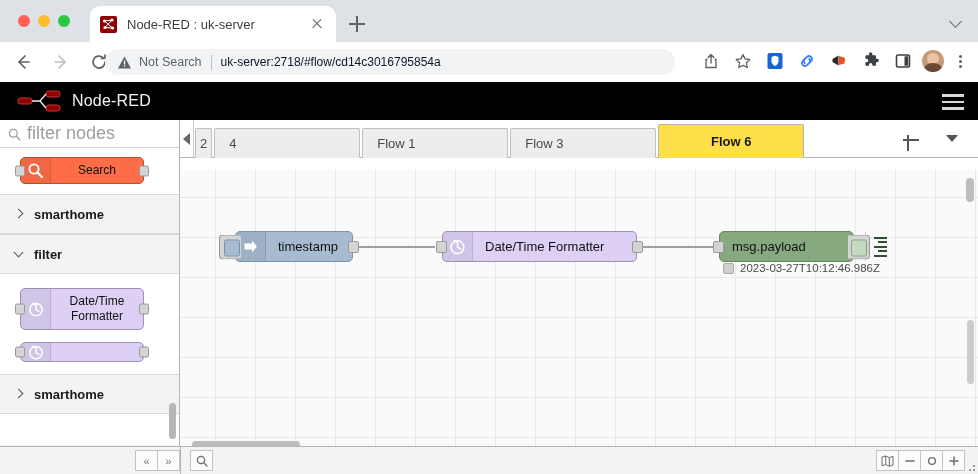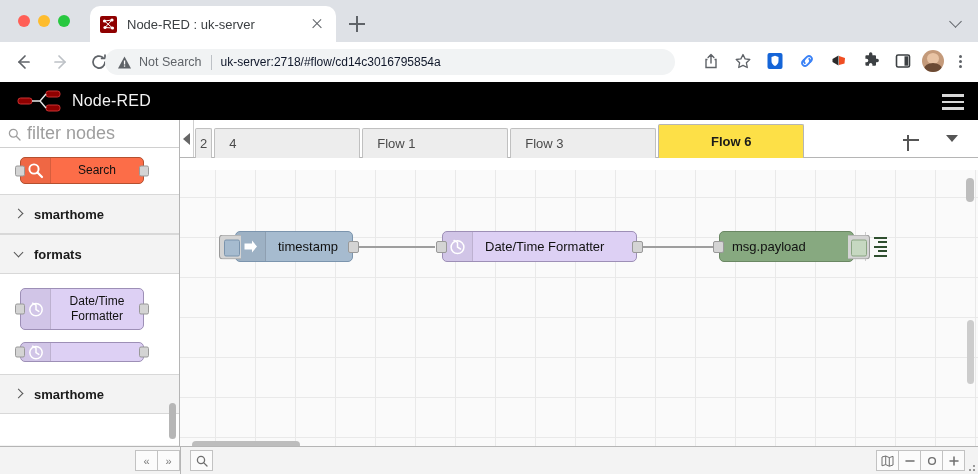--- a/index.html
+++ b/index.html
@@ -471,21 +471,21 @@
         </div>
       </div>
 
       <div class="cat-row">
         <span class="cat-arrow"></span>
         <span class="cat-name">smarthome</span>
       </div>
 
       <div class="cat-row open">
         <span class="cat-arrow down"></span>
-        <span class="cat-name">formats</span>
+        <span class="cat-name">filter</span>
       </div>
 
       <div class="palette-node-wrap" style="padding-top:14px;padding-bottom:4px;">
         <div class="pnode formats">
           <span class="pport in"></span>
           <span class="icon-cell">
             <svg width="18" height="18" viewBox="0 0 18 18">
               <circle cx="9" cy="9.6" r="6.2" stroke="#fff" stroke-width="1.5" fill="none"></circle>
               <path d="M9 5.8 V9.6 L11.8 11.4" stroke="#fff" stroke-width="1.5" fill="none" stroke-linecap="round"></path>
               <path d="M5.6 3.2 L9 5" stroke="#fff" stroke-width="1.5" stroke-linecap="round"></path>
@@ -581,20 +581,24 @@
           <i style="width:13px"></i>
             <i style="width:9px"></i>
             <i style="width:13px"></i>
             <i style="width:9px"></i>
             <i style="width:13px"></i>
         </span>
       </span>
       <span class="debug-btn"></span>
     </div>
 
+    <div class="node-status" style="left:543px; top:92px;">
+      <span class="status-dot"></span>
+      <span>2023-03-27T10:12:46.986Z</span>
+    </div>
 
     <div class="canvas-vscroll"></div>
     <div class="canvas-vscroll2"></div>
     <div class="canvas-hscroll"></div>
   </div>
 
   <div class="footer">
     <div class="footer-sep"></div>
 
     <div class="fbtn-group" style="left:135px; top:3px;">

